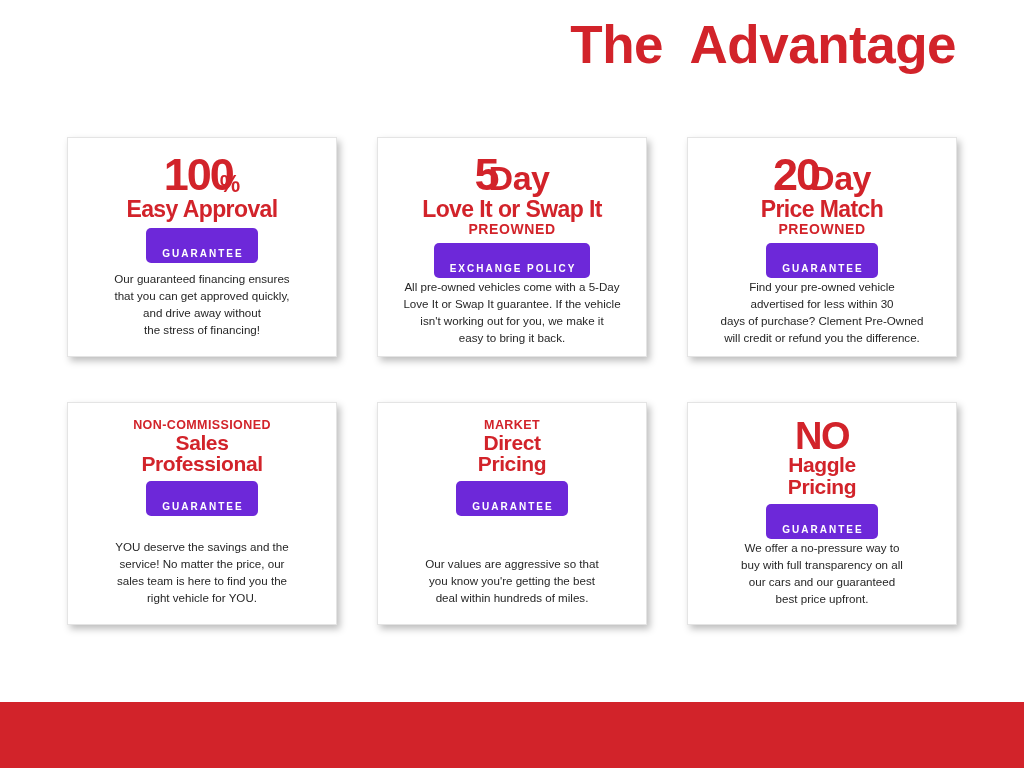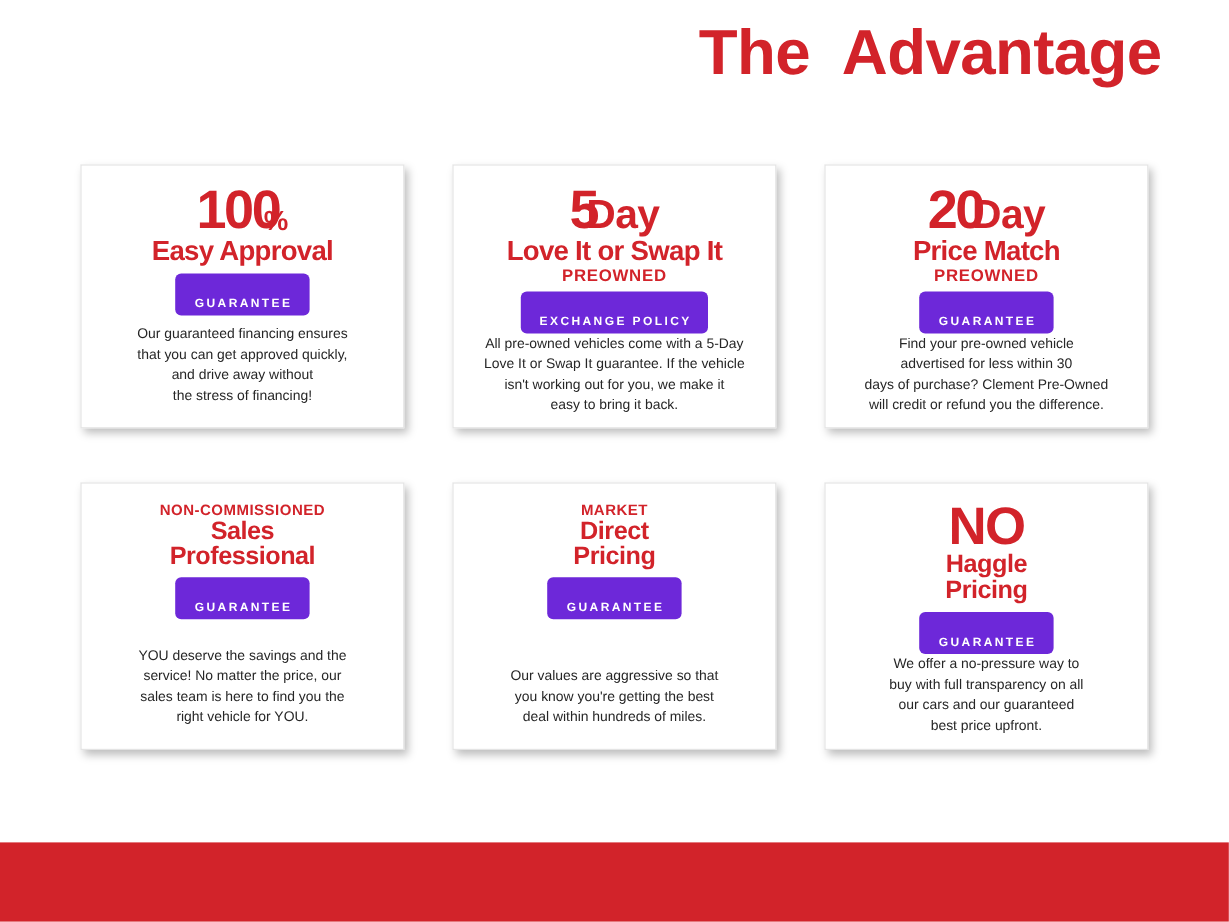--- a/index.html
+++ b/index.html
@@ -12,21 +12,21 @@
     background: #ffffff;
     font-family: "Liberation Sans", sans-serif;
     overflow: hidden;
     position: relative;
   }
 
   
   .page-title {
     position: absolute;
     top: 16px;
-    right: 56px;
+    right: 68px;
     color: #D2232A;
     font-size: 53px;
     font-weight: bold;
     letter-spacing: -0.5px;
     white-space: pre;
     line-height: 1.1;
   }
 
   
   .grid {
@@ -117,21 +117,21 @@
     font-weight: bold;
     letter-spacing: 0.6px;
     margin-top: 1px;
   }
   .kicker-top {
     font-size: 12.5px;
     font-weight: bold;
     letter-spacing: 0.4px;
   }
   .big-word {
-    font-size: 44px;
+    font-size: 38px;
     font-weight: bold;
     letter-spacing: -1.5px;
     line-height: 0.93;
   }
 
   
   .pill {
     margin-top: 7px;
     background: #6d28d9;
     color: #ffffff;

